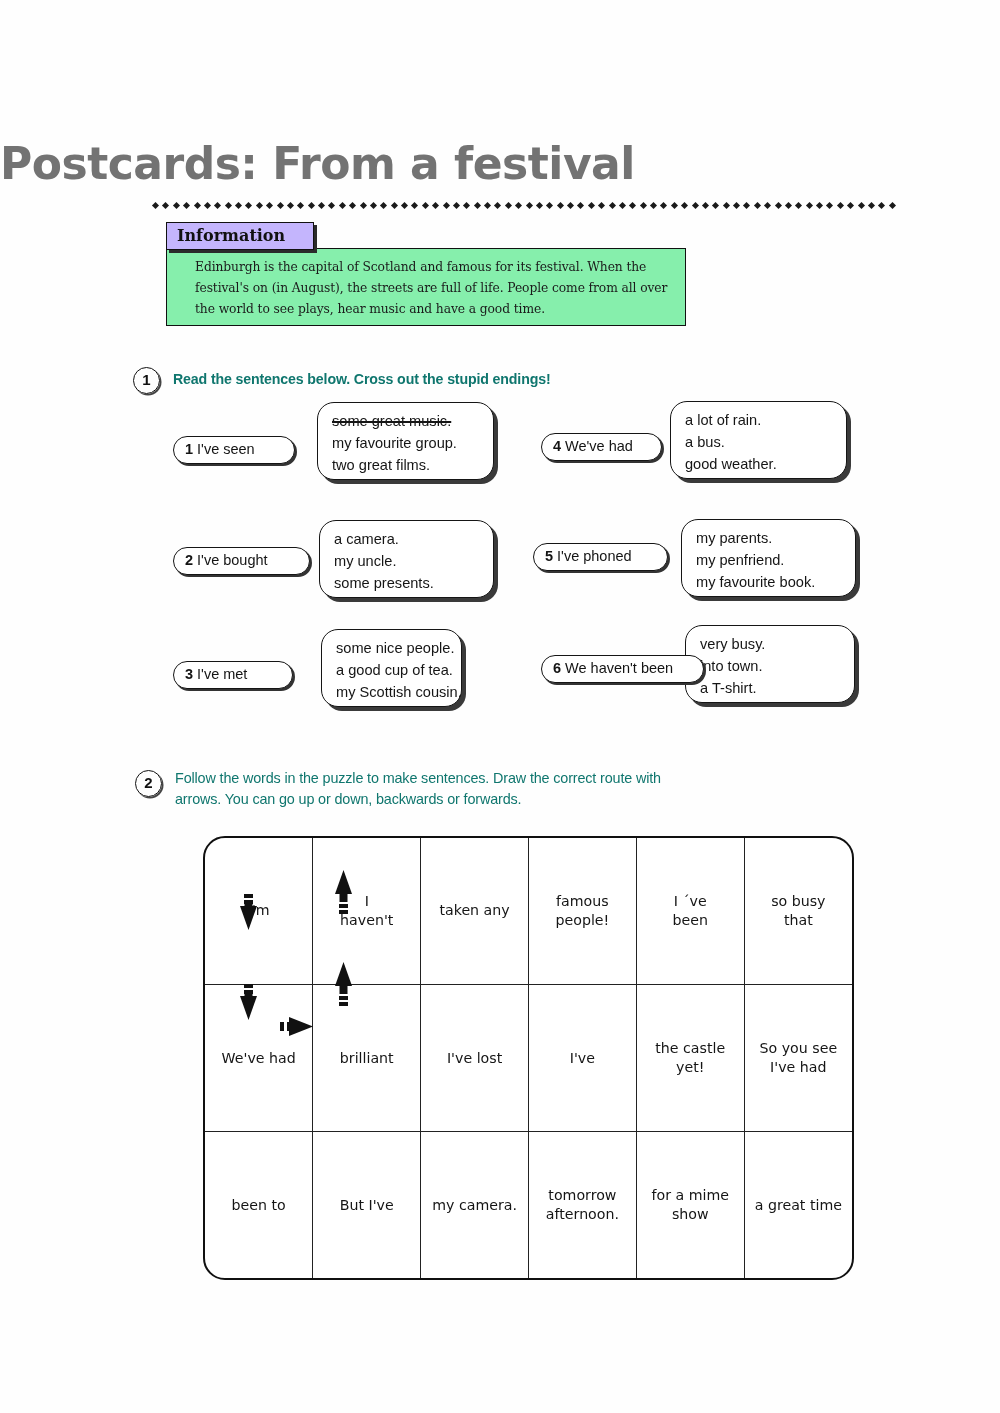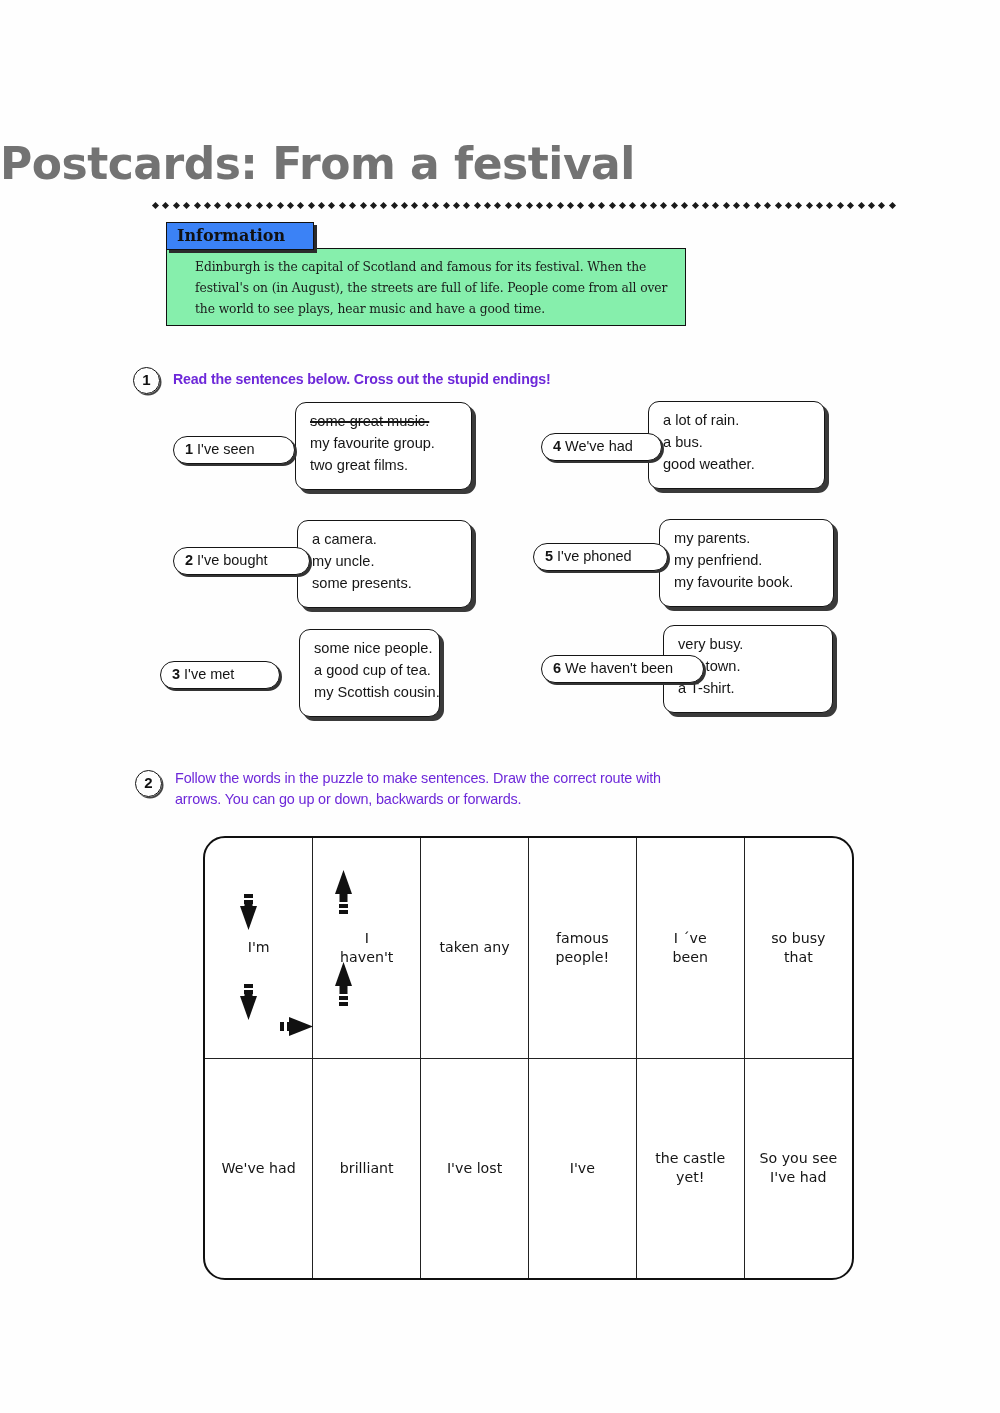--- a/index.html
+++ b/index.html
@@ -58,21 +58,21 @@
   }
 
   
   .info-tab {
     position: absolute;
     left: 166px;
     top: 222px;
     width: 148px;
     height: 28px;
     border: 1.6px solid #111;
-    background: #3b82f6;
+    background: #c4b5fd;
     box-sizing: border-box;
     box-shadow: 3px 3px 0 #2b2b2b;
     z-index: 3;
   }
   .info-tab span {
     display: block;
     font-family: "DejaVu Serif", serif;
     font-weight: bold;
     font-size: 16px;
     line-height: 25px;
@@ -115,21 +115,21 @@
     font-weight: 600;
     color: #111;
     box-shadow: 1.5px 1.5px 0 #444;
   }
   .ex-text {
     position: absolute;
     font-family: "Liberation Sans", sans-serif;
     font-weight: bold;
     font-size: 14.2px;
     line-height: 20px;
-    color: #6d28d9;
+    color: #0f766e;
     letter-spacing: -0.15px;
   }
 
   
   .item { position: absolute; }
 
   .stem {
     position: absolute;
     border: 1.7px solid #151515;
     border-radius: 16px;
@@ -146,26 +146,27 @@
     z-index: 4;
   }
   .stem b {
     font-weight: bold;
     margin-right: 4px;
   }
 
   .endings {
     position: absolute;
     border: 1.7px solid #151515;
-    border-radius: 11px;
+    border-radius: 17px;
     background: #fff;
     box-sizing: border-box;
-    padding: 7px 10px 13px 14px;
+    padding: 7px 10px 3px 14px;
     box-shadow: 4px 4px 0 #3a3a3a;
     z-index: 2;
+    margin-left: 22px;
   }
   .endings div {
     font-family: "Liberation Sans", sans-serif;
     font-size: 14.6px;
     line-height: 22px;
     color: #151515;
     white-space: nowrap;
   }
   .endings div.struck {
     text-decoration: line-through;
@@ -325,21 +326,21 @@
           <div>some presents.</div>
         </div>
         <div class="stem" style="left: 173px; top: 547px; width: 137px;"><b>2</b><span>I've bought</span></div>
       </div>
       <div class="item">
         <div class="endings" style="left: 299px; top: 629px; width: 141px;">
           <div>some nice people.</div>
           <div>a good cup of tea.</div>
           <div>my Scottish cousin.</div>
         </div>
-        <div class="stem" style="left: 160px; top: 661px; width: 120px;"><b>3</b><span>I've met</span></div>
+        <div class="stem" style="left: 173px; top: 661px; width: 120px;"><b>3</b><span>I've met</span></div>
       </div>
       <div class="item">
         <div class="endings" style="left: 648px; top: 401px; width: 177px;">
           <div>a lot of rain.</div>
           <div>a bus.</div>
           <div>good weather.</div>
         </div>
         <div class="stem" style="left: 541px; top: 433px; width: 121px;"><b>4</b><span>We've had</span></div>
       </div>
       <div class="item">
@@ -376,20 +377,28 @@
             <td>so busy<br>that</td>
           </tr>
           <tr>
             <td>We've had</td>
             <td>brilliant</td>
             <td>I've lost</td>
             <td>I've</td>
             <td>the castle<br>yet!</td>
             <td>So you see<br>I've had</td>
           </tr>
+          <tr>
+            <td>been to</td>
+            <td>But I've</td>
+            <td>my camera.</td>
+            <td>tomorrow<br>afternoon.</td>
+            <td>for a mime<br>show</td>
+            <td>a great time</td>
+          </tr>
         </tbody>
     </table>
   </div>
 
   <svg class="arrows" viewBox="0 0 651 444">
 
     <g>
       <rect x="41" y="58" width="9" height="4" fill="#111"></rect>
       <rect x="41" y="64" width="9" height="4" fill="#111"></rect>
       <polygon points="37,70 54,70 45.5,94 " fill="#111"></polygon>

